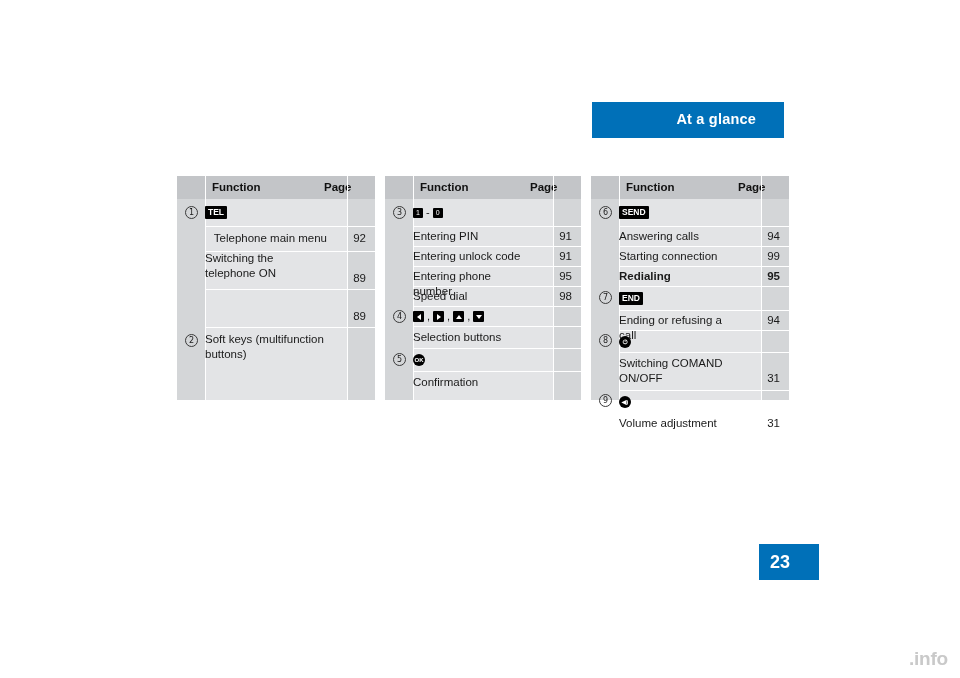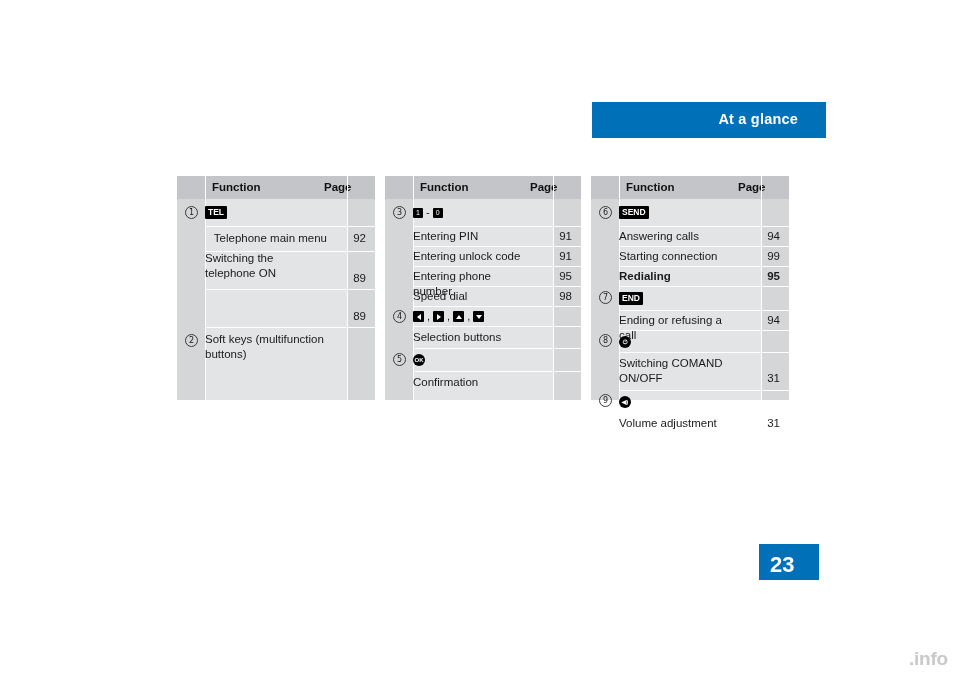--- a/index.html
+++ b/index.html
@@ -19,21 +19,21 @@
     left: 0; top: 0;
     width: 960px;
     height: 678px;
     background: #ffffff;
   }
   
   .header-banner {
     position: absolute;
     left: 592px;
     top: 102px;
-    width: 234px;
+    width: 192px;
     height: 36px;
     background: #0070b8;
   }
   .header-banner .title {
     position: absolute;
     right: 28px;
     top: 9px;
     color: #ffffff;
     font-size: 14.5px;
     font-weight: bold;
@@ -46,21 +46,21 @@
     top: 544px;
     width: 60px;
     height: 36px;
     background: #0070b8;
   }
   .page-tab .num {
     position: absolute;
     left: 11px;
     top: 8px;
     color: #ffffff;
-    font-size: 22px;
+    font-size: 18px;
     font-weight: bold;
   }
   
   .watermark {
     position: absolute;
     right: 12px;
     bottom: 8px;
     font-size: 19px;
     font-weight: bold;
     color: #ffffff;

